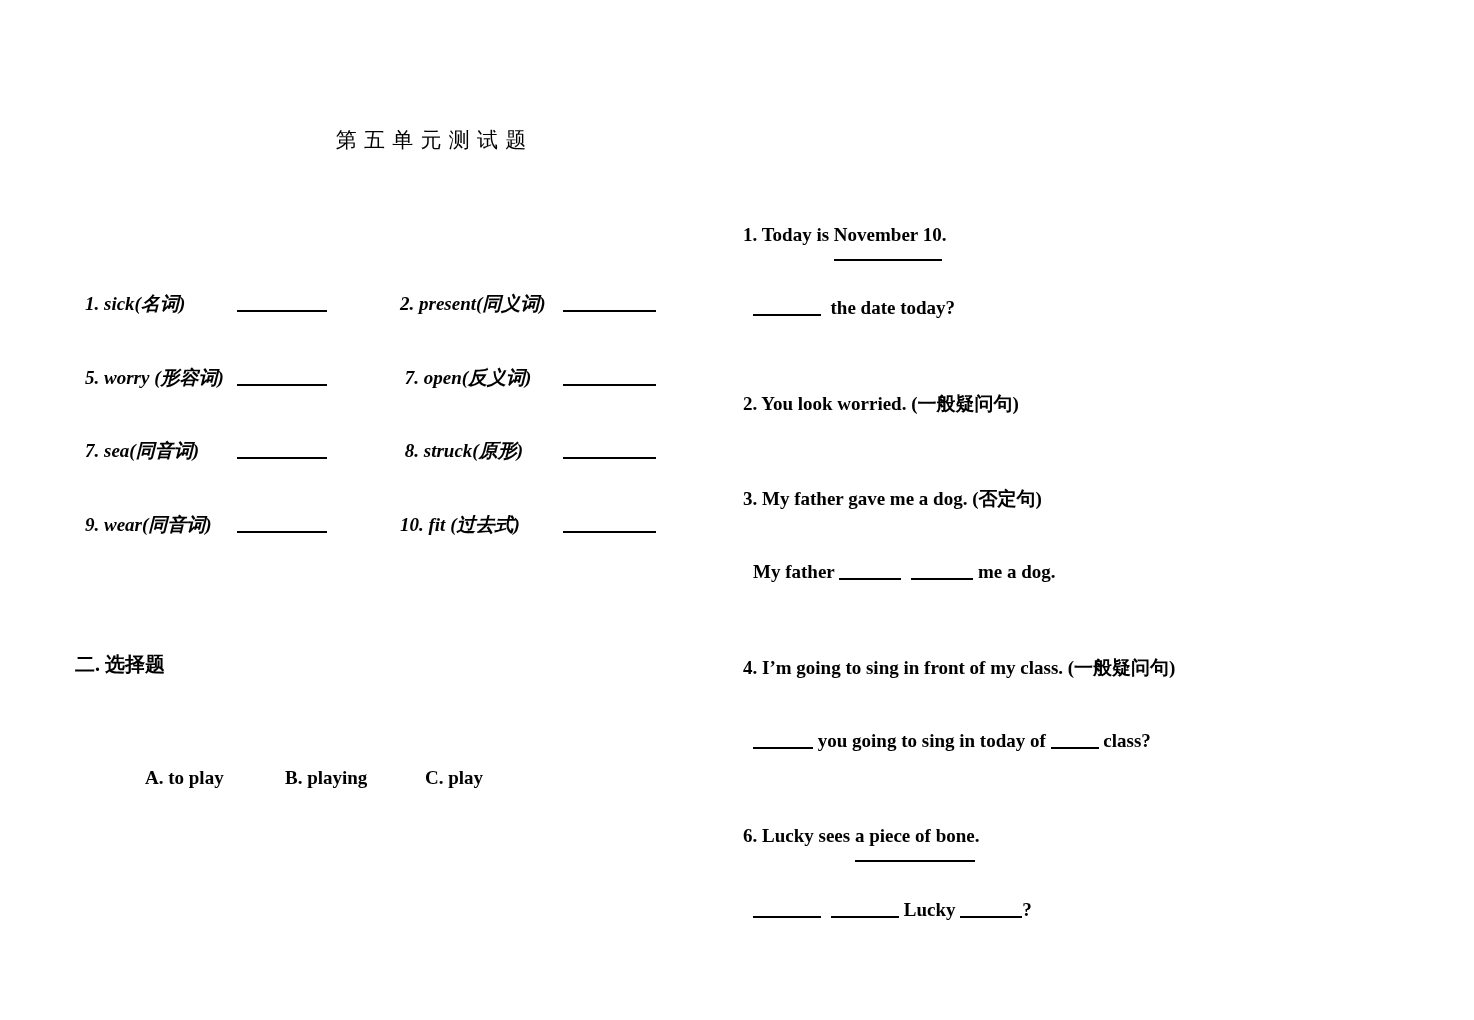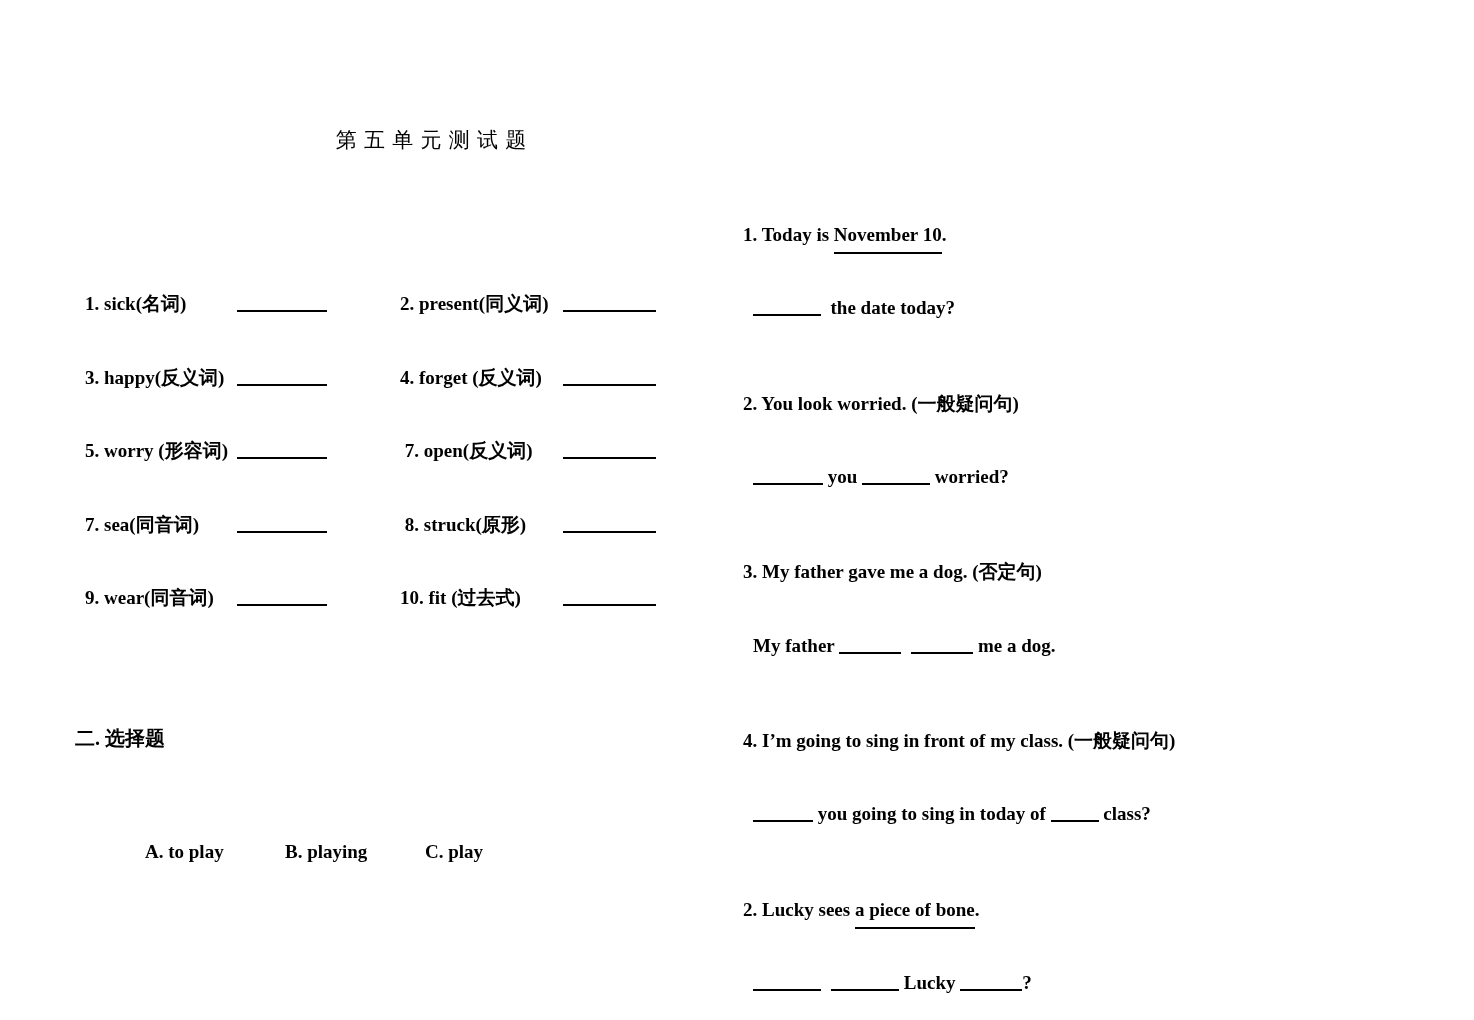--- a/index.html
+++ b/index.html
@@ -26,21 +26,21 @@
     line-height: 24px;
     text-align: center;
     padding-left: 90px;
     word-spacing: 2px;
   }
   .sec-h { font-size: 20px; line-height: 28px; margin-left: 15px; }
   #h1 { margin-top: 21px; }
   #h2 { margin-top: 2px; line-height: 27px; }
 
   
-  .wt-grid { margin-left: 25px; margin-top: 5px; }
+  .wt-grid { margin-left: 25px; margin-top: 5px; font-style: italic; }
   .wt-row  { line-height: 29.6px; white-space: pre; }
   .wt-l1 { display: inline-block; width: 152px; }
   .wt-l2 { display: inline-block; width: 163px; }
   .wt-sp { display: inline-block; width: 73px; }
 
   .blank {
     display: inline-block;
     height: 13px;
     border-bottom: 2px solid #000;
     margin-bottom: -2px;
@@ -50,35 +50,34 @@
   .question { line-height: 24px; text-indent: 25px; }
   .brk { white-space: pre; word-spacing: 7px; }
   .opt-row { display: flex; margin-left: 85px; line-height: 24px; }
   .opt { min-width: 140px; }
 
   
   .r-line { line-height: 29.35px; text-indent: 8px; }
   .r-line.ans { text-indent: 18px; }
   #right-col .pad-top { padding-top: 88px; }
   .gap { margin-right: 10px; }
-  .ul { border-bottom: 2px solid #000; padding-bottom: 7px; text-align: center; }
+  .ul { border-bottom: 2px solid #000; padding-bottom: 14px; text-align: center; }
 </style>
 </head>
 <body>
 
 <div id="page">
 
   <div id="left-col" class="col">
 
     <div class="page-title">第 五 单 元 测 试 题</div>
 
 
     <div class="wt-grid">
       <div class="wt-row"><span class="wt-l1">1. sick(名词)</span><span class="blank" style="width:90px"></span><span class="wt-sp"></span><span class="wt-l2">2. present(同义词)</span><span class="blank" style="width:93px"></span></div>
-      <div class="wt-row"><span class="wt-l1">3. happy(反义词)</span><span class="blank" style="width:90px"></span><span class="wt-sp"></span><span class="wt-l2">4. forget (反义词)</span><span class="blank" style="width:93px"></span></div>
       <div class="wt-row"><span class="wt-l1">5. worry (形容词)</span><span class="blank" style="width:90px"></span><span class="wt-sp"></span><span class="wt-l2"> 7. open(反义词)</span><span class="blank" style="width:93px"></span></div>
       <div class="wt-row"><span class="wt-l1">7. sea(同音词)</span><span class="blank" style="width:90px"></span><span class="wt-sp"></span><span class="wt-l2"> 8. struck(原形)</span><span class="blank" style="width:93px"></span></div>
       <div class="wt-row"><span class="wt-l1">9. wear(同音词)</span><span class="blank" style="width:90px"></span><span class="wt-sp"></span><span class="wt-l2">10. fit (过去式)</span><span class="blank" style="width:93px"></span></div>
     </div>
 
     <div id="h2" class="sec-h">二. 选择题</div>
 
     
     <div class="opt-row"><span class="opt">A. to play</span><span class="opt">B. playing</span><span class="opt">C. play</span></div>
 
@@ -123,29 +122,28 @@
   </div>
 
   <div id="right-col" class="col">
     <div class="pad-top">
 
       
       <div class="r-line"><span>1. Today is </span><span class="ul">November 10</span><span>.</span></div>
       <div class="r-line ans"><span class="blank" style="width:68px"></span><span>  the date today?</span></div>
 
       <div class="r-line"><span>2. You look worried. (一般疑问句)</span></div>
-      <div class="r-line ans"><span class="blank" style="width:70px"></span><span> you </span><span class="blank" style="width:68px"></span><span> worried?</span></div>
 
       <div class="r-line"><span>3. My father gave me a dog. (否定句)</span></div>
       <div class="r-line ans"><span>My father </span><span class="blank gap" style="width:62px"></span><span class="blank" style="width:62px"></span><span> me a dog.</span></div>
 
       <div class="r-line"><span>4. I’m going to sing in front of my class. (一般疑问句)</span></div>
       <div class="r-line ans"><span class="blank" style="width:60px"></span><span> you going to sing in today of </span><span class="blank" style="width:48px"></span><span> class?</span></div>
 
-      <div class="r-line"><span>2. Lucky sees </span><span class="ul">a piece of bone</span><span>.</span></div>
+      <div class="r-line"><span>6. Lucky sees </span><span class="ul">a piece of bone</span><span>.</span></div>
       <div class="r-line ans"><span class="blank gap" style="width:68px"></span><span class="blank" style="width:68px"></span><span> Lucky </span><span class="blank" style="width:62px"></span><span>?</span></div>
 
       
       
 
       
       
       
       
       

